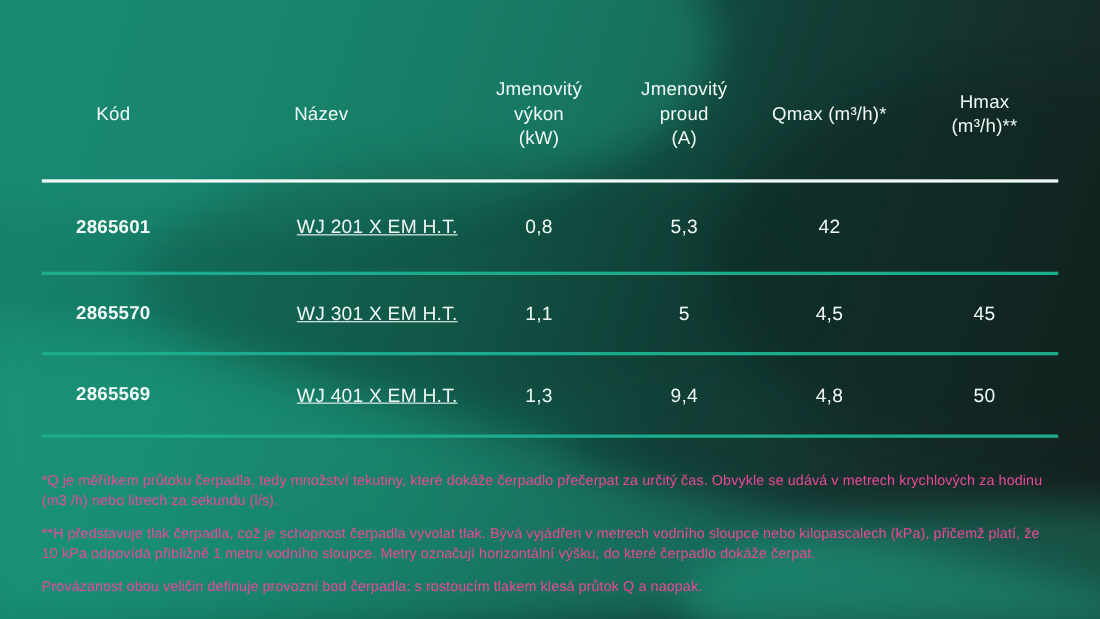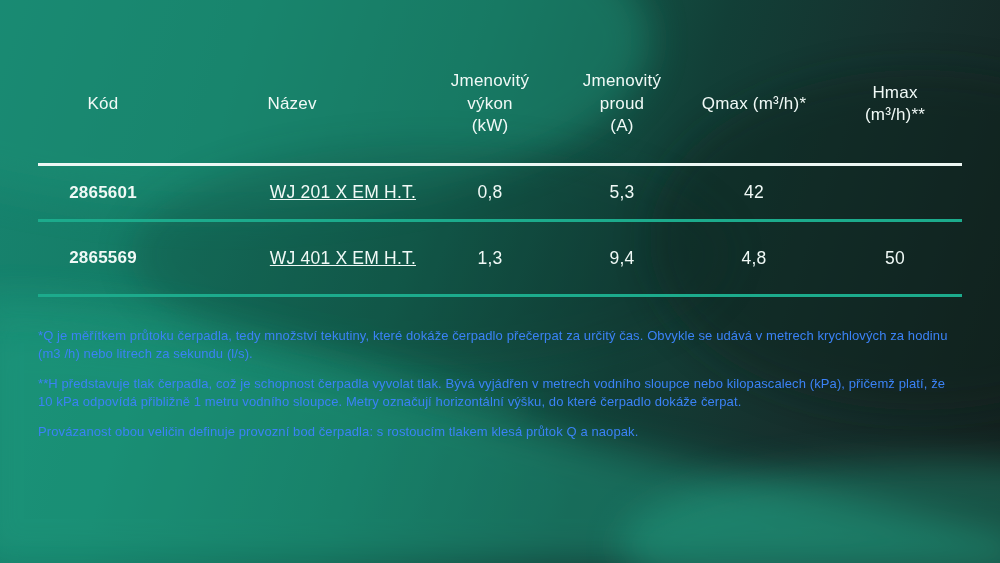--- a/index.html
+++ b/index.html
@@ -19,31 +19,31 @@
   }
   .table-header {
     height: 166px; padding-top: 45px; align-items: center;
     border-bottom: 3px solid #edf7f4;
   }
   .th {
     text-align: center; white-space: pre-line; line-height: 1.32;
     font-size: 17px; letter-spacing: .2px; font-weight: 400;
   }
   .data-row { align-items: center; border-bottom: 3px solid #1cab8c; }
-  .data-row.r1 { height: 56px; }
+  .data-row.r1 { height: 84px; }
   .data-row.r2 { height: 73px; }
   .data-row.r3 { height: 75px; }
   .td { text-align: center; font-size: 17.5px; letter-spacing: .2px; }
   .td.code { font-weight: 700; font-size: 17px; }
   .td.name { text-align: right; padding-left: 41px; text-decoration: underline; }
 
   .footnotes { padding-top: 30px; }
   .footnotes p {
     margin: 0 0 11px 0; font-size: 13px; line-height: 1.42;
-    color: #3b82f6; letter-spacing: .1px;
+    color: #ec4899; letter-spacing: .1px;
   }
 </style>
 </head>
 <body>
 
 <svg class="waves" viewBox="0 0 1000 563" preserveAspectRatio="none" aria-hidden="true">
   <defs>
     <filter id="soft" x="-60%" y="-60%" width="220%" height="220%">
       <feGaussianBlur stdDeviation="18"></feGaussianBlur>
     </filter>
@@ -74,20 +74,28 @@
   </div>
 
   <div class="grid-row data-row r1">
     <div class="td code">2865601</div>
     <div class="td name">WJ 201 X EM H.T.</div>
     <div class="td">0,8</div>
     <div class="td">5,3</div>
     <div class="td">42</div>
   </div>
 
+  <div class="grid-row data-row r2">
+    <div class="td code">2865570</div>
+    <div class="td name">WJ 301 X EM H.T.</div>
+    <div class="td">1,1</div>
+    <div class="td">5</div>
+    <div class="td">4,5</div>
+    <div class="td">45</div>
+  </div>
 
   <div class="grid-row data-row r3">
     <div class="td code">2865569</div>
     <div class="td name">WJ 401 X EM H.T.</div>
     <div class="td">1,3</div>
     <div class="td">9,4</div>
     <div class="td">4,8</div>
     <div class="td">50</div>
   </div>
 

